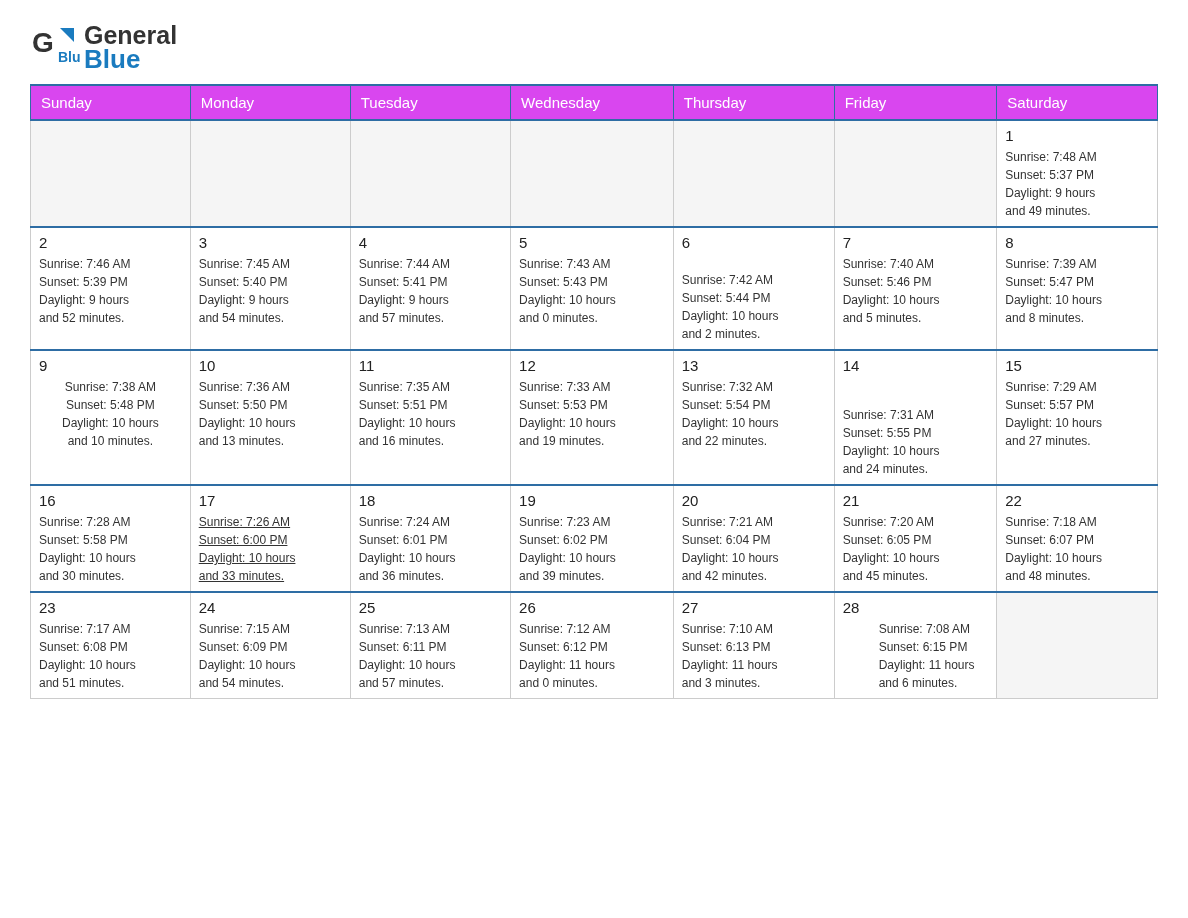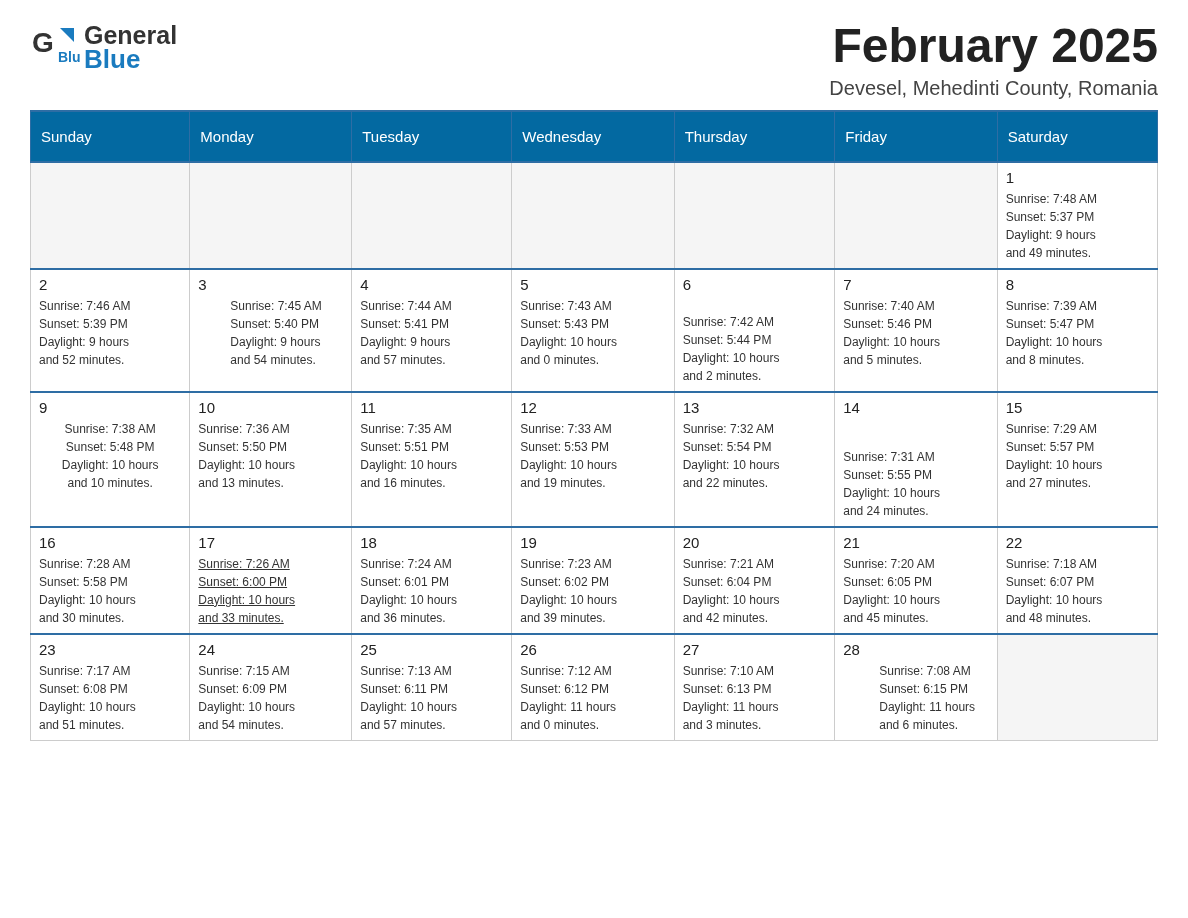--- a/index.html
+++ b/index.html
@@ -34,25 +34,25 @@
       font-size: 20px;
       color: #444;
       margin-top: 4px;
     }
     .calendar {
       width: 100%;
       border-collapse: collapse;
       border: 1px solid #999;
     }
     .calendar th {
-      background-color: #0369a1;
+      background-color: #d946ef;
       color: #fff;
       font-size: 15px;
       font-weight: normal;
-      padding: 16px 10px;
+      padding: 8px 10px;
       text-align: left;
       border: 1px solid #2e6da4;
     }
     .calendar td {
       vertical-align: top;
       padding: 6px 8px;
       border: 1px solid #ccc;
       width: 170px;
       min-height: 100px;
       font-size: 12.5px;
@@ -89,24 +89,20 @@
 
         <polygon points="30,8 44,8 44,22" fill="#1a7bbf"></polygon>
 
         <text x="28" y="42" font-size="14" font-weight="bold" fill="#1a7bbf" font-family="Arial">Blue</text>
       </svg>
     </div>
     <div>
       <div style="font-size:25px;font-weight:bold;color:#333;line-height:1;">General</div>
       <div style="font-size:26px;font-weight:bold;color:#1a7bbf;line-height:1;margin-top:-2px;">Blue</div>
     </div>
-  </div>
-  <div class="title-block">
-    <div class="month-title">February 2025</div>
-    <div class="location-title">Devesel, Mehedinti County, Romania</div>
   </div>
 </div>
 
 <table class="calendar">
   <thead>
     <tr>
     <th>Sunday</th>
         <th>Monday</th>
         <th>Tuesday</th>
         <th>Wednesday</th>
@@ -134,21 +130,21 @@
       <tr>
         <td>
           <div class="day-num">2</div>
           <div class="day-info" style="white-space: pre-line;">Sunrise: 7:46 AM
 Sunset: 5:39 PM
 Daylight: 9 hours
 and 52 minutes.</div>
         </td>
         <td>
           <div class="day-num">3</div>
-          <div class="day-info" style="white-space: pre-line; margin-left: 32px;">Sunrise: 7:45 AM
+          <div class="day-info" style="white-space: pre-line;">Sunrise: 7:45 AM
 Sunset: 5:40 PM
 Daylight: 9 hours
 and 54 minutes.</div>
         </td>
         <td>
           <div class="day-num">4</div>
           <div class="day-info" style="white-space: pre-line;">Sunrise: 7:44 AM
 Sunset: 5:41 PM
 Daylight: 9 hours
 and 57 minutes.</div>

